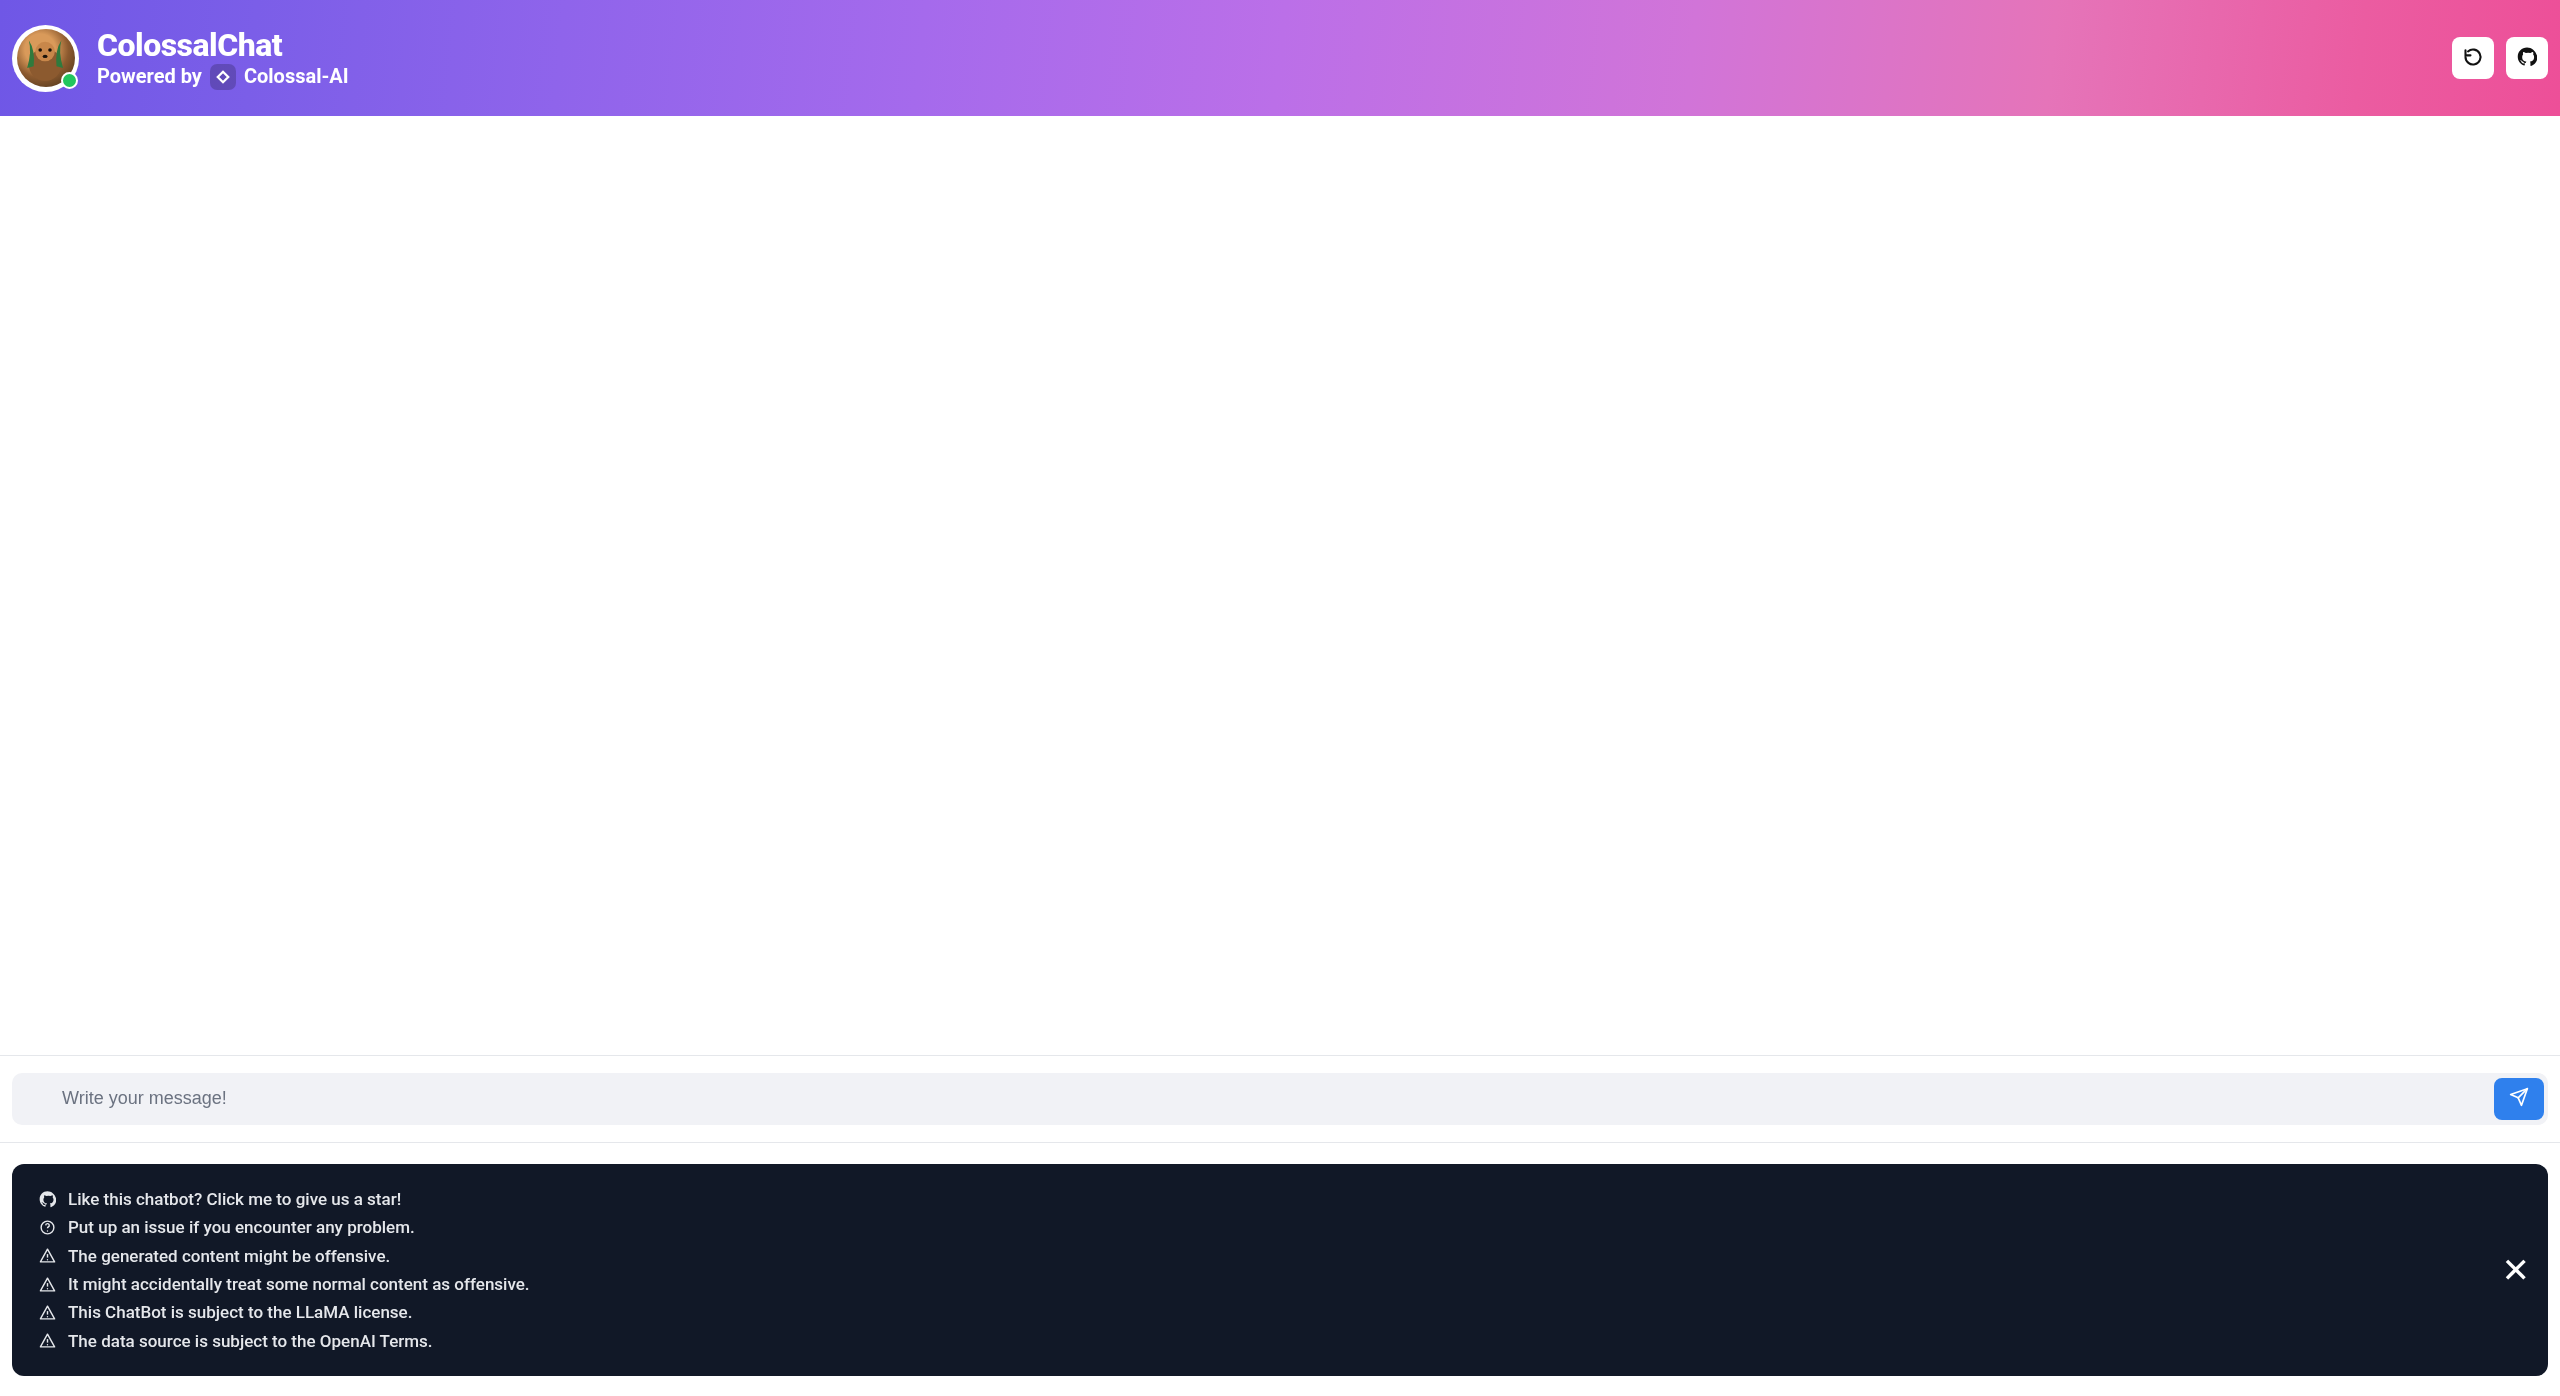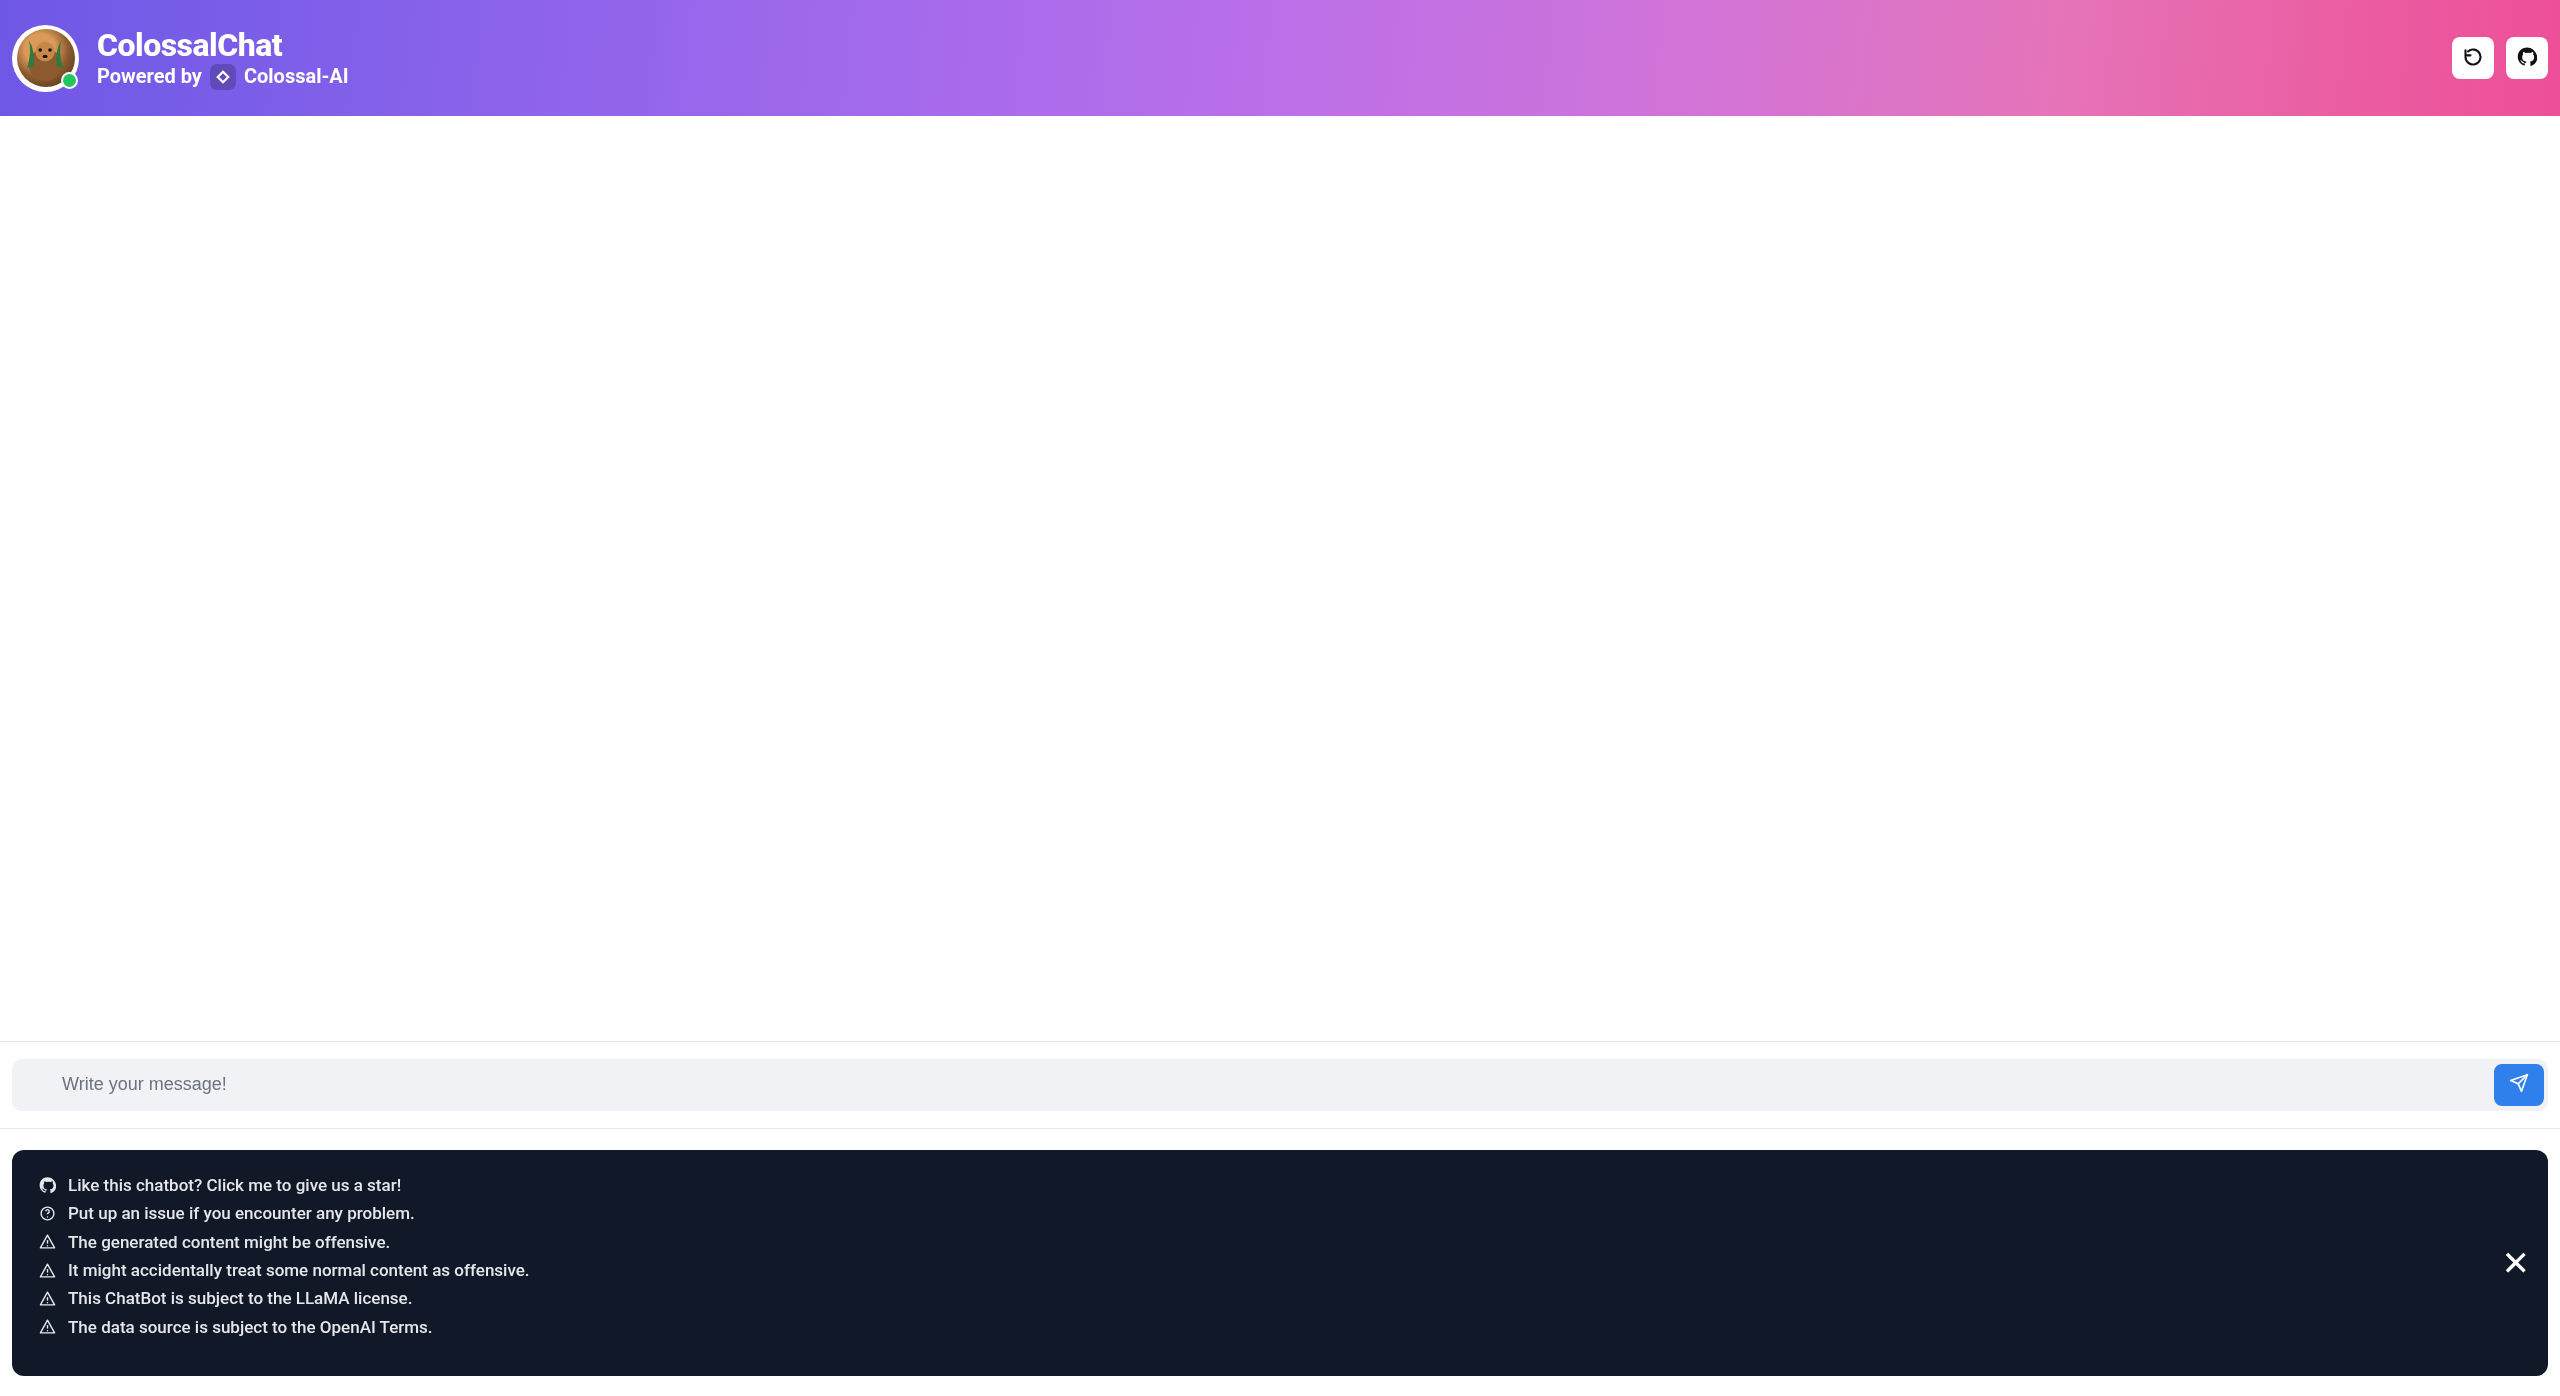--- a/index.html
+++ b/index.html
@@ -81,21 +81,21 @@
       width: 50px; height: 42px;
       background:#2f80ed; border:none; border-radius: 8px; cursor:pointer;
       display:flex; align-items:center; justify-content:center; color:#fff;
     }
 
     
     .notice {
       margin: 21px 12px 0 12px;
       background:#111827; color:#e5e7eb;
       border-radius: 12px;
-      padding: 20px 46px 34px 26px;
+      padding: 20px 46px 20px 26px;
       position:relative;
       font-size: 17px; line-height: 1.55; font-weight: 500;
     }
     .notice-row { display:flex; align-items:center; gap: 12px; margin: 2px 0; }
     .notice-row .ic { width:18px; display:flex; justify-content:center; }
     .notice-close {
       position:absolute; right: 18px; top: 50%; transform: translateY(-50%);
       background:none; border:none; color:#fff; cursor:pointer;
       font-size: 34px; line-height:1;
     }

